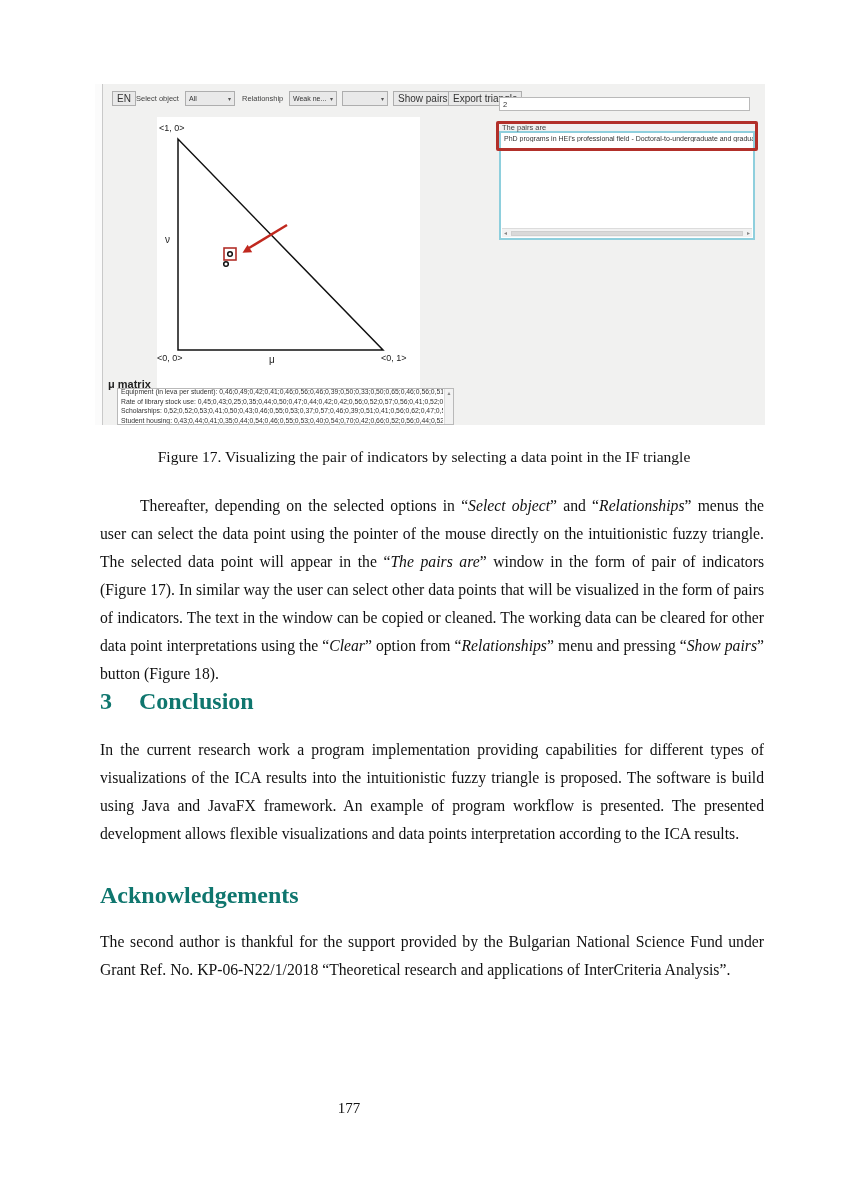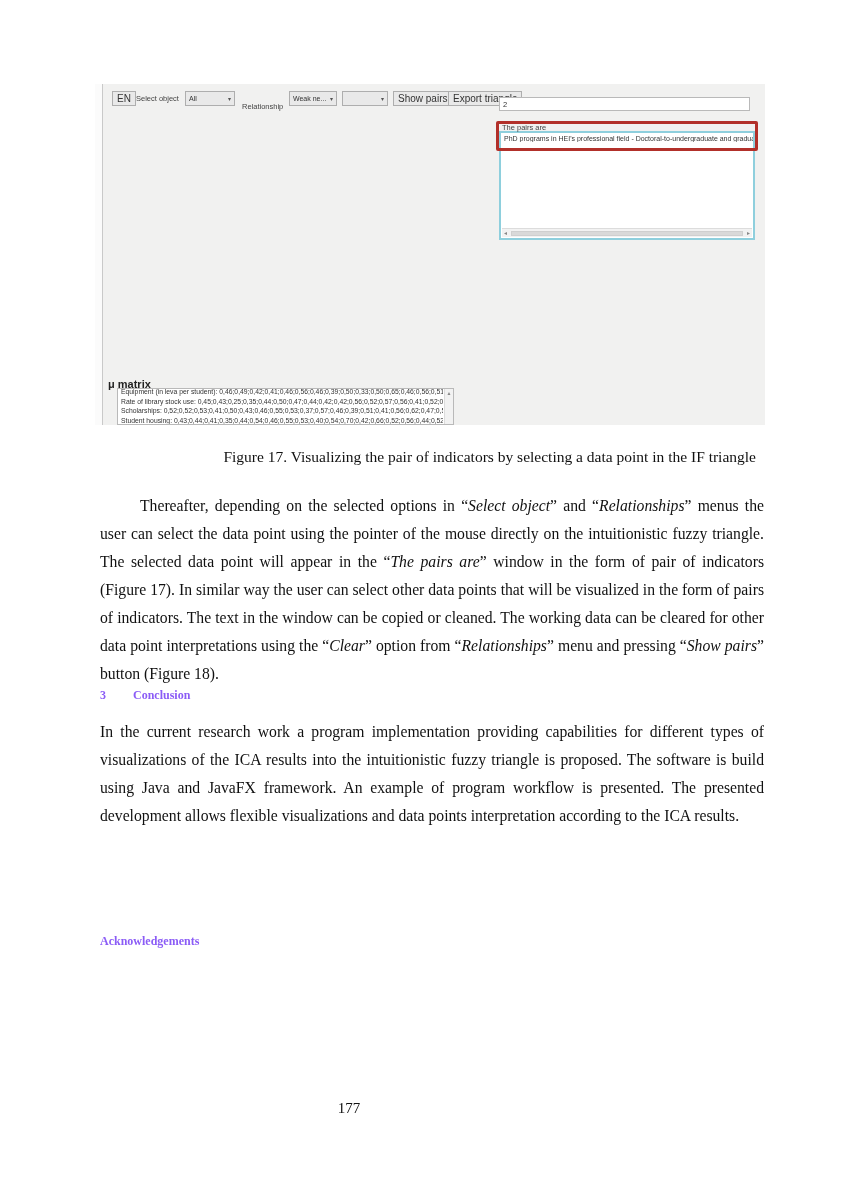--- a/index.html
+++ b/index.html
@@ -64,61 +64,76 @@
     background:#ffffff; border:1px solid #b9b9b9; overflow:hidden;
   }
   .mu-rows { position:absolute; left:3px; top:-2px; right:10px; }
   .mu-row { font-size:6.8px; line-height:9.6px; color:#333; white-space:nowrap; overflow:hidden; }
   .v-scroll { position:absolute; right:0; top:0; width:9px; height:100%;
     background:#f2f2f2; border-left:1px solid #dcdcdc; font-size:5px; color:#888;
     text-align:center; line-height:8px; }
 
   
   .caption { position:absolute; left:92px; top:448px; width:664px;
-    text-align:right; font-size:15.5px; color:#111; }
+    text-align:center; font-size:15.5px; color:#111; }
   .body-para { position:absolute; left:100px; width:664px;
     font-size:15.7px; line-height:28px; text-align:justify; color:#111; }
   .para1 { top:492px; text-indent:40px; }
-  .para2 { top:718px; }
+  .para2 { top:736px; }
   .para3 { top:928px; }
   .ital { font-style:italic; }
-  .sec-head { position:absolute; left:100px; font-size:12px; font-weight:bold; color:#8b5cf6;
+  .sec-head { position:absolute; left:100px; font-size:24px; font-weight:bold; color:#0f766e;
     font-family:"Liberation Serif", serif; }
   .sec-head .sec-num { display:inline-block; margin-right:27px; }
   .h-conclusion { top:688px; }
-  .h-ack { top:934px; }
+  .h-ack { top:882px; }
   .pageno { position:absolute; left:0; top:1100px; width:698px; text-align:center;
     font-size:15px; color:#111; }
 </style>
 </head>
 <body>
 
 <div class="page">
 
   <div class="app">
     <div class="app-leftstrip"></div>
 
     <div class="tb-btn" style="left:17px; top:7px;">EN</div>
     <div class="tb-label" style="left:41px; top:10px;">Select object</div>
     <div class="tb-dd" style="left:90px; top:7px; width:50px;">
       <span>All</span>
       <span class="dd-arrow">▾</span>
     </div>
-    <div class="tb-label" style="left:147px; top:10px;margin-top:8px;">Relationship</div>
+    <div class="tb-label" style="left:147px; top:10px;">Relationship</div>
     <div class="tb-dd" style="left:194px; top:7px; width:48px;">
       <span>Weak ne...</span>
       <span class="dd-arrow">▾</span>
     </div>
     <div class="tb-dd" style="left:247px; top:7px; width:46px;">
       <span></span>
       <span class="dd-arrow">▾</span>
     </div>
     <div class="tb-btn" style="left:298px; top:7px;">Show pairs</div>
     <div class="tb-btn" style="left:353px; top:7px;">Export triangle</div>
 
+    <div class="tri-panel">
+      <svg width="263" height="271" viewBox="0 0 263 271">
+        <polygon points="21,22 21,233 226,233" fill="none" stroke="#111" stroke-width="1.5"></polygon>
+        <rect x="67" y="131" width="12" height="12" fill="none" stroke="#b2302a" stroke-width="1.6"></rect>
+        <circle cx="73" cy="137" r="2.3" fill="#ffffff" stroke="#111" stroke-width="1.5"></circle>
+        <circle cx="69" cy="147" r="2.3" fill="#ffffff" stroke="#111" stroke-width="1.5"></circle>
+        <line x1="130" y1="108" x2="92" y2="131" stroke="#c0281e" stroke-width="2.4"></line>
+        <polygon points="85.5,135.7 90.6,127.7 95.2,135.2" fill="#c0281e"></polygon>
+      </svg>
+      <div class="tri-label" style="left:2px; top:6px;">&lt;1, 0&gt;</div>
+      <div class="tri-label" style="left:0px; top:236px;">&lt;0, 0&gt;</div>
+      <div class="tri-label" style="left:224px; top:236px;">&lt;0, 1&gt;</div>
+      <div class="tri-label" style="left:8px; top:117px; font-size:10px;">ν</div>
+      <div class="tri-label" style="left:112px; top:237px; font-size:10px;">μ</div>
+    </div>
 
     <div class="rp-label" style="left:405px; top:3px;margin-top:12px;">Total pairs</div>
     <input class="rp-input" type="text" value="2" style="">
 
     <div class="red-box"></div>
     <div class="rp-label" style="left:407px; top:39px; z-index:6;">The pairs are</div>
 
     <div class="pairs-area">
       <div class="pairs-line">PhD programs in HEI's professional field -  Doctoral-to-undergraduate and graduate stud</div>
       <div class="h-scroll">
@@ -143,16 +158,17 @@
   </div>
 
   <div class="caption">Figure 17. Visualizing the pair of indicators by selecting a data point in the IF triangle</div>
 
   <p class="body-para para1"><span>Thereafter, depending on the selected options in “</span><span class="ital">Select object</span><span>” and “</span><span class="ital">Relationships</span><span>” menus the user can select the data point using the pointer of the mouse directly on the intuitionistic fuzzy triangle. The selected data point will appear in the “</span><span class="ital">The pairs are</span><span>” window in the form of pair of indicators (Figure 17). In similar way the user can select other data points that will be visualized in the form of pairs of indicators. The text in the window can be copied or cleaned. The working data can be cleared for other data point interpretations using the “</span><span class="ital">Clear</span><span>” option from “</span><span class="ital">Relationships</span><span>” menu and pressing “</span><span class="ital">Show pairs</span><span>” button (Figure 18).</span></p>
 
   <h2 class="sec-head h-conclusion"><span class="sec-num">3</span><span>Conclusion</span></h2>
   <p class="body-para para2">In the current research work a program implementation providing capabilities for different types of visualizations of the ICA results into the intuitionistic fuzzy triangle is proposed. The software is build using Java and JavaFX framework. An example of program workflow is presented. The presented development allows flexible visualizations and data points interpretation according to the ICA results.</p>
 
   <h2 class="sec-head h-ack">Acknowledgements</h2>
+  <p class="body-para para3">The second author is thankful for the support provided by the Bulgarian National Science Fund under Grant Ref. No. KP-06-N22/1/2018 “Theoretical research and applications of InterCriteria Analysis”.</p>
 
   <div class="pageno">177</div>
 
 </div>
 
 </body></html>

